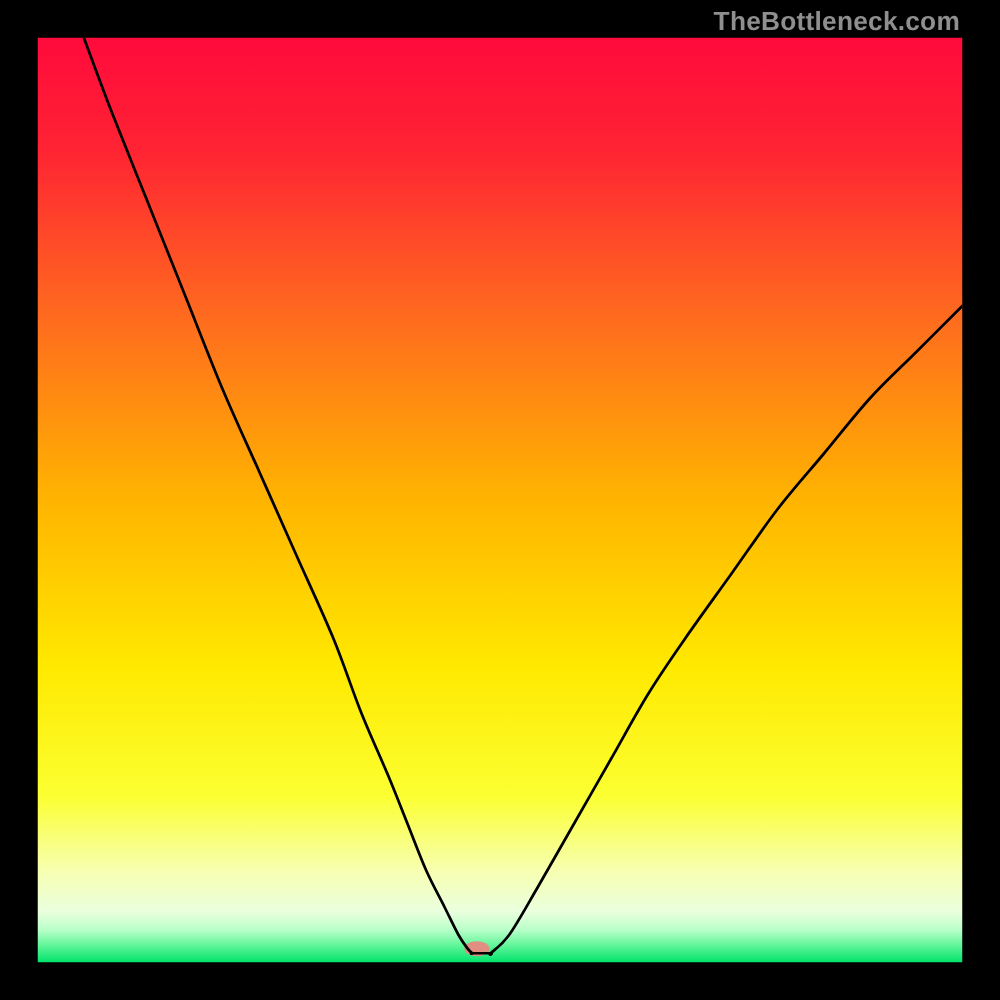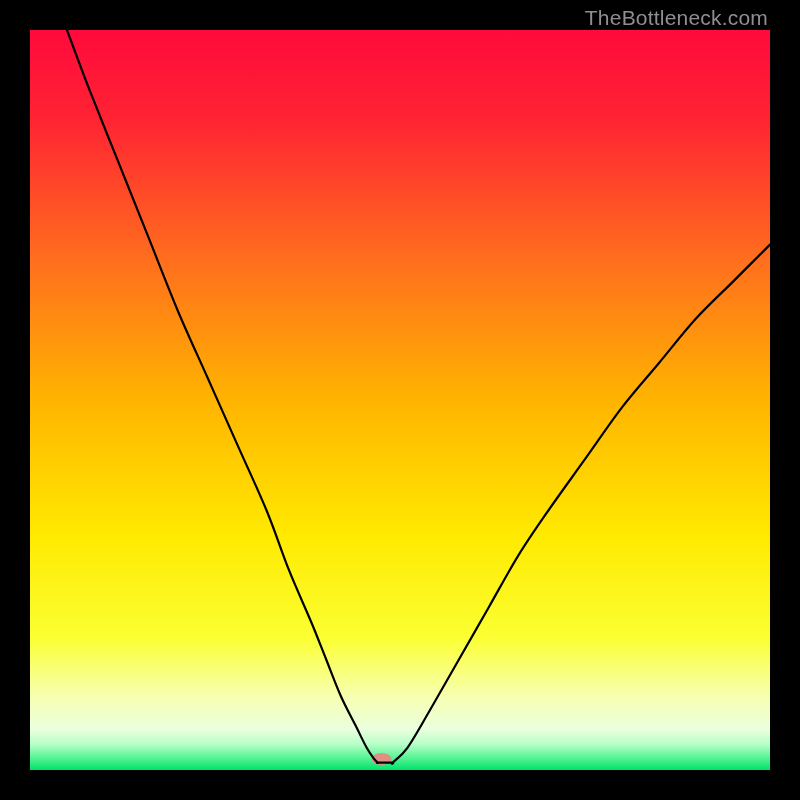--- a/index.html
+++ b/index.html
@@ -23,21 +23,21 @@
     top: 30px;
     width: 740px;
     height: 740px;
   }
   .watermark {
     position: absolute;
     top: 6px;
     right: 32px;
     color: #8f8f8f;
     font-size: 21px;
-    font-weight: 400;
+    font-weight: 700;
     letter-spacing: 0.2px;
     user-select: none;
   }
   svg { display: block; }
 </style>
 </head>
 <body>
 
 <div class="frame">
 

